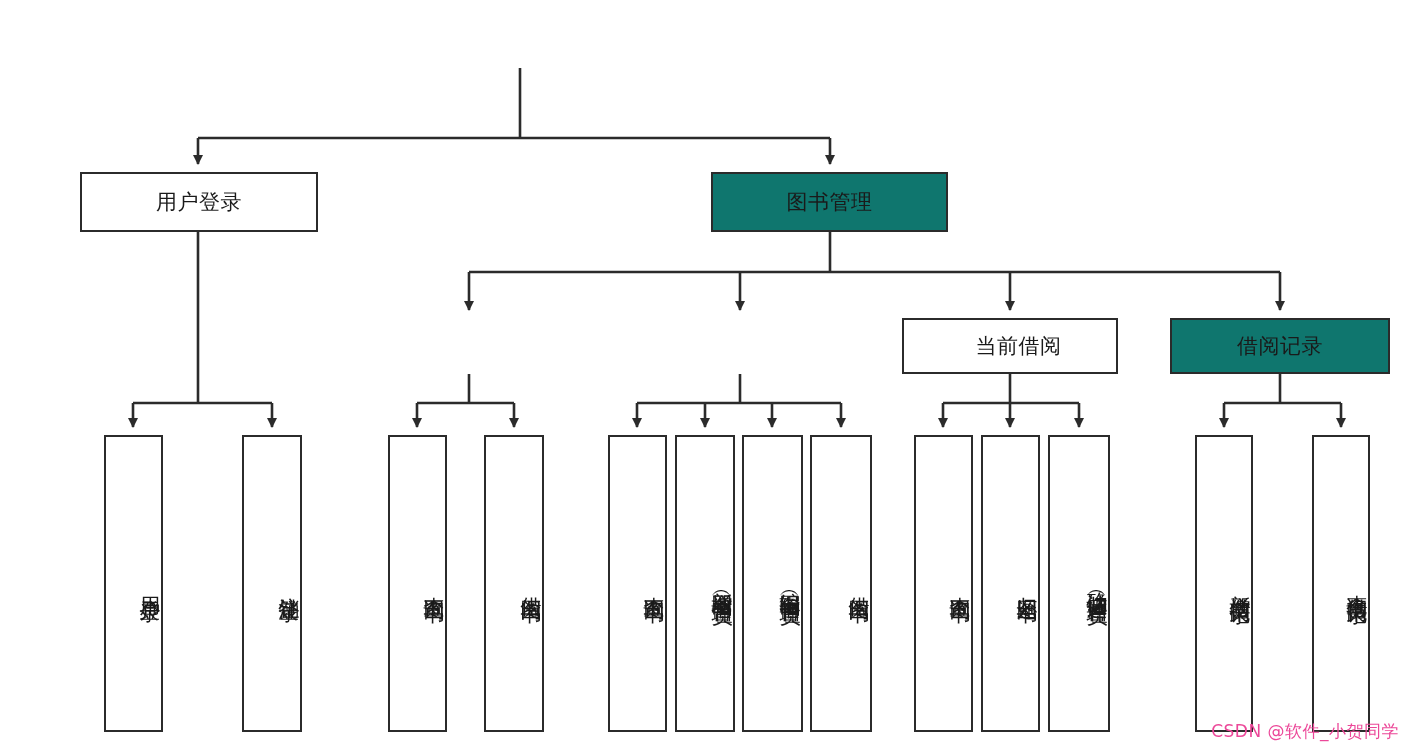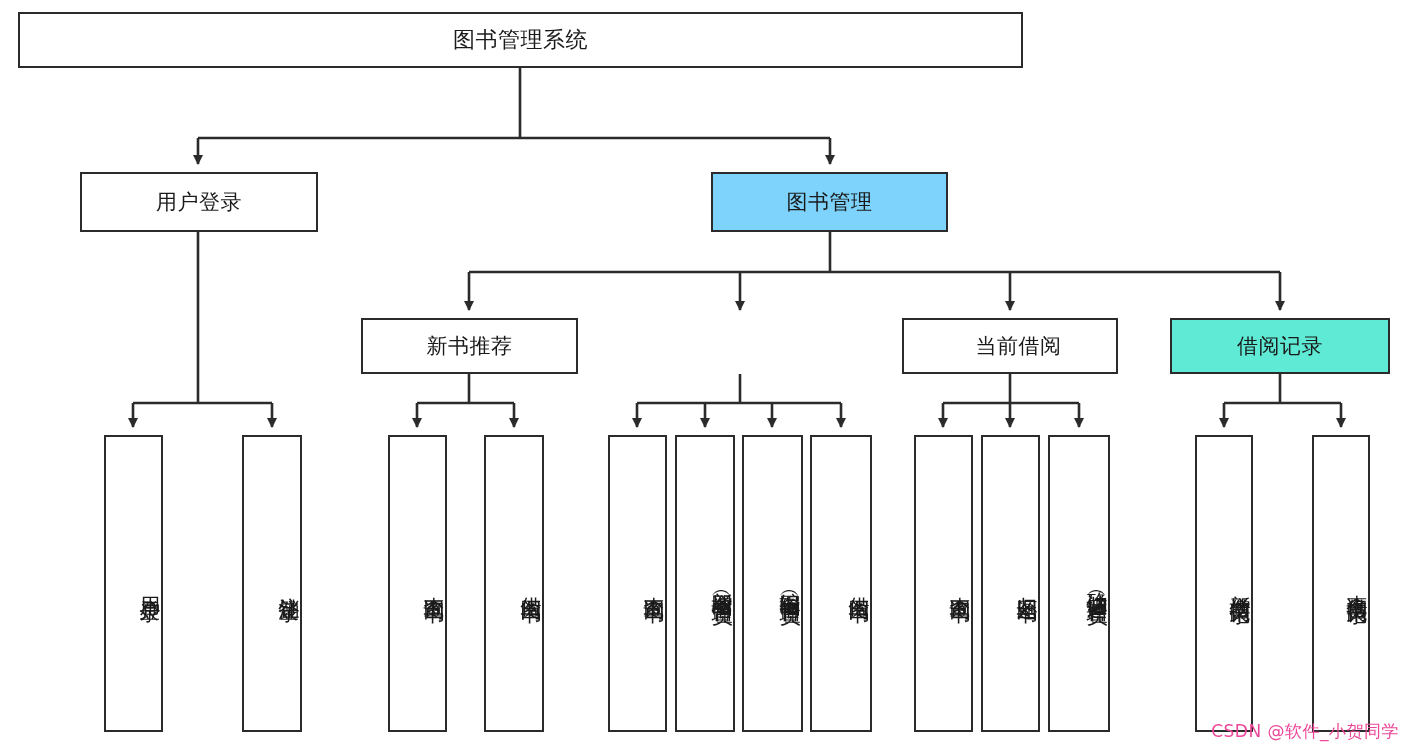--- a/index.html
+++ b/index.html
@@ -118,38 +118,32 @@
       <path d="M1010,403 L1010,427" marker-end="url(#arrow)"></path>
       <path d="M1079,403 L1079,427" marker-end="url(#arrow)"></path>
 
       <path d="M1280,374 L1280,403"></path>
       <path d="M1224,403 L1341,403"></path>
       <path d="M1224,403 L1224,427" marker-end="url(#arrow)"></path>
       <path d="M1341,403 L1341,427" marker-end="url(#arrow)"></path>
     </g>
   </svg>
 
-  <div class="node horiz root" style="left: 18px; top: 12px; width: 1005px; height: 56px; border-color: rgb(43, 43, 43); background: rgb(255, 255, 255); color: rgb(26, 26, 26);">
-    <span>图书管理系统</span>
-  </div>
 
   <div class="node horiz" style="left: 80px; top: 172px; width: 238px; height: 60px; border-color: rgb(43, 43, 43); background: rgb(255, 255, 255); color: rgb(26, 26, 26);">
     <span>用户登录</span>
   </div>
-  <div class="node horiz" style="left: 711px; top: 172px; width: 237px; height: 60px; border-color: rgb(43, 43, 43); background: #7dd3fc; color: rgb(26, 26, 26);">
+  <div class="node horiz" style="left: 711px; top: 172px; width: 237px; height: 60px; border-color: rgb(43, 43, 43); background: #0f766e; color: rgb(26, 26, 26);">
     <span>图书管理</span>
   </div>
 
-  <div class="node horiz" style="left: 361px; top: 318px; width: 217px; height: 56px; border-color: rgb(43, 43, 43); background: rgb(255, 255, 255); color: rgb(26, 26, 26);">
-    <span>新书推荐</span>
-  </div>
   <div class="node horiz" style="left: 902px; top: 318px; width: 216px; height: 56px; border-color: rgb(43, 43, 43); background: rgb(255, 255, 255); color: rgb(26, 26, 26); padding-left: 17px;">
     <span>当前借阅</span>
   </div>
-  <div class="node horiz" style="left: 1170px; top: 318px; width: 220px; height: 56px; border-color: rgb(43, 43, 43); background: #5eead4; color: rgb(26, 26, 26);">
+  <div class="node horiz" style="left: 1170px; top: 318px; width: 220px; height: 56px; border-color: rgb(43, 43, 43); background: #0f766e; color: rgb(26, 26, 26);">
     <span>借阅记录</span>
   </div>
 
   <div class="node vert" style="left: 104px; top: 435px; width: 59px; height: 297px; border-color: rgb(43, 43, 43); background: rgb(255, 255, 255); color: rgb(26, 26, 26);">
     <span>用户登录</span>
   </div>
   <div class="node vert" style="left: 242px; top: 435px; width: 60px; height: 297px; border-color: rgb(43, 43, 43); background: rgb(255, 255, 255); color: rgb(26, 26, 26);">
     <span>注销登录</span>
   </div>
   <div class="node vert" style="left: 388px; top: 435px; width: 59px; height: 297px; border-color: rgb(43, 43, 43); background: rgb(255, 255, 255); color: rgb(26, 26, 26);">

